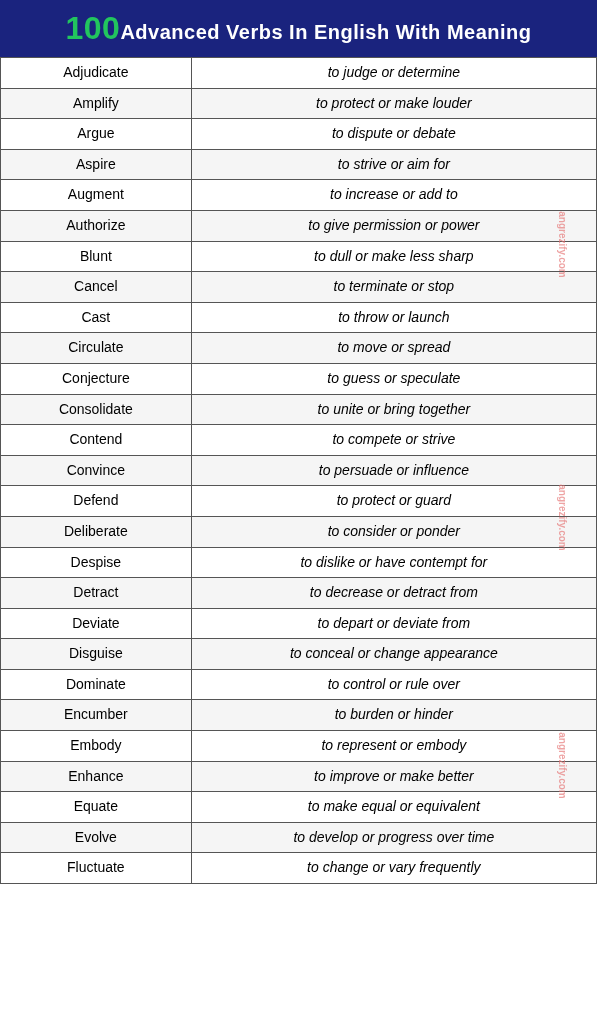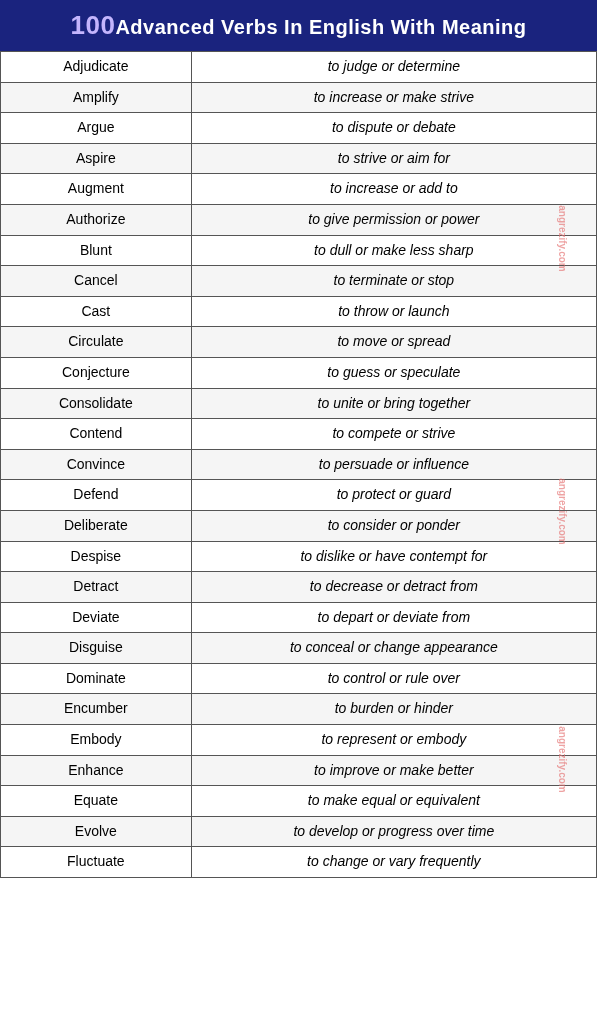--- a/index.html
+++ b/index.html
@@ -11,22 +11,22 @@
     .header {
       background: #1a237e;
       color: white;
       text-align: center;
       padding: 10px 8px;
       font-size: 20px;
       font-weight: bold;
       letter-spacing: 0.5px;
     }
     .header .hundred {
-      color: #c4b5fd;
-      font-size: 26px;
+      color: #22c55e;
+      font-size: 32px;
       font-weight: 900;
     }
     .table-container {
       position: relative;
       overflow: hidden;
     }
     table {
       width: 100%;
       border-collapse: collapse;
     }
@@ -63,21 +63,21 @@
   </div>
   <div class="table-container">
     <table>
       <tbody id="table-body">
           <tr>
             <td class="col-verb">Adjudicate</td>
             <td class="col-meaning">to judge or determine</td>
           </tr>
           <tr>
             <td class="col-verb">Amplify</td>
-            <td class="col-meaning">to increase or make strive</td>
+            <td class="col-meaning">to protect or make louder</td>
           </tr>
           <tr>
             <td class="col-verb">Argue</td>
             <td class="col-meaning">to dispute or debate</td>
           </tr>
           <tr>
             <td class="col-verb">Aspire</td>
             <td class="col-meaning">to strive or aim for</td>
           </tr>
           <tr>

